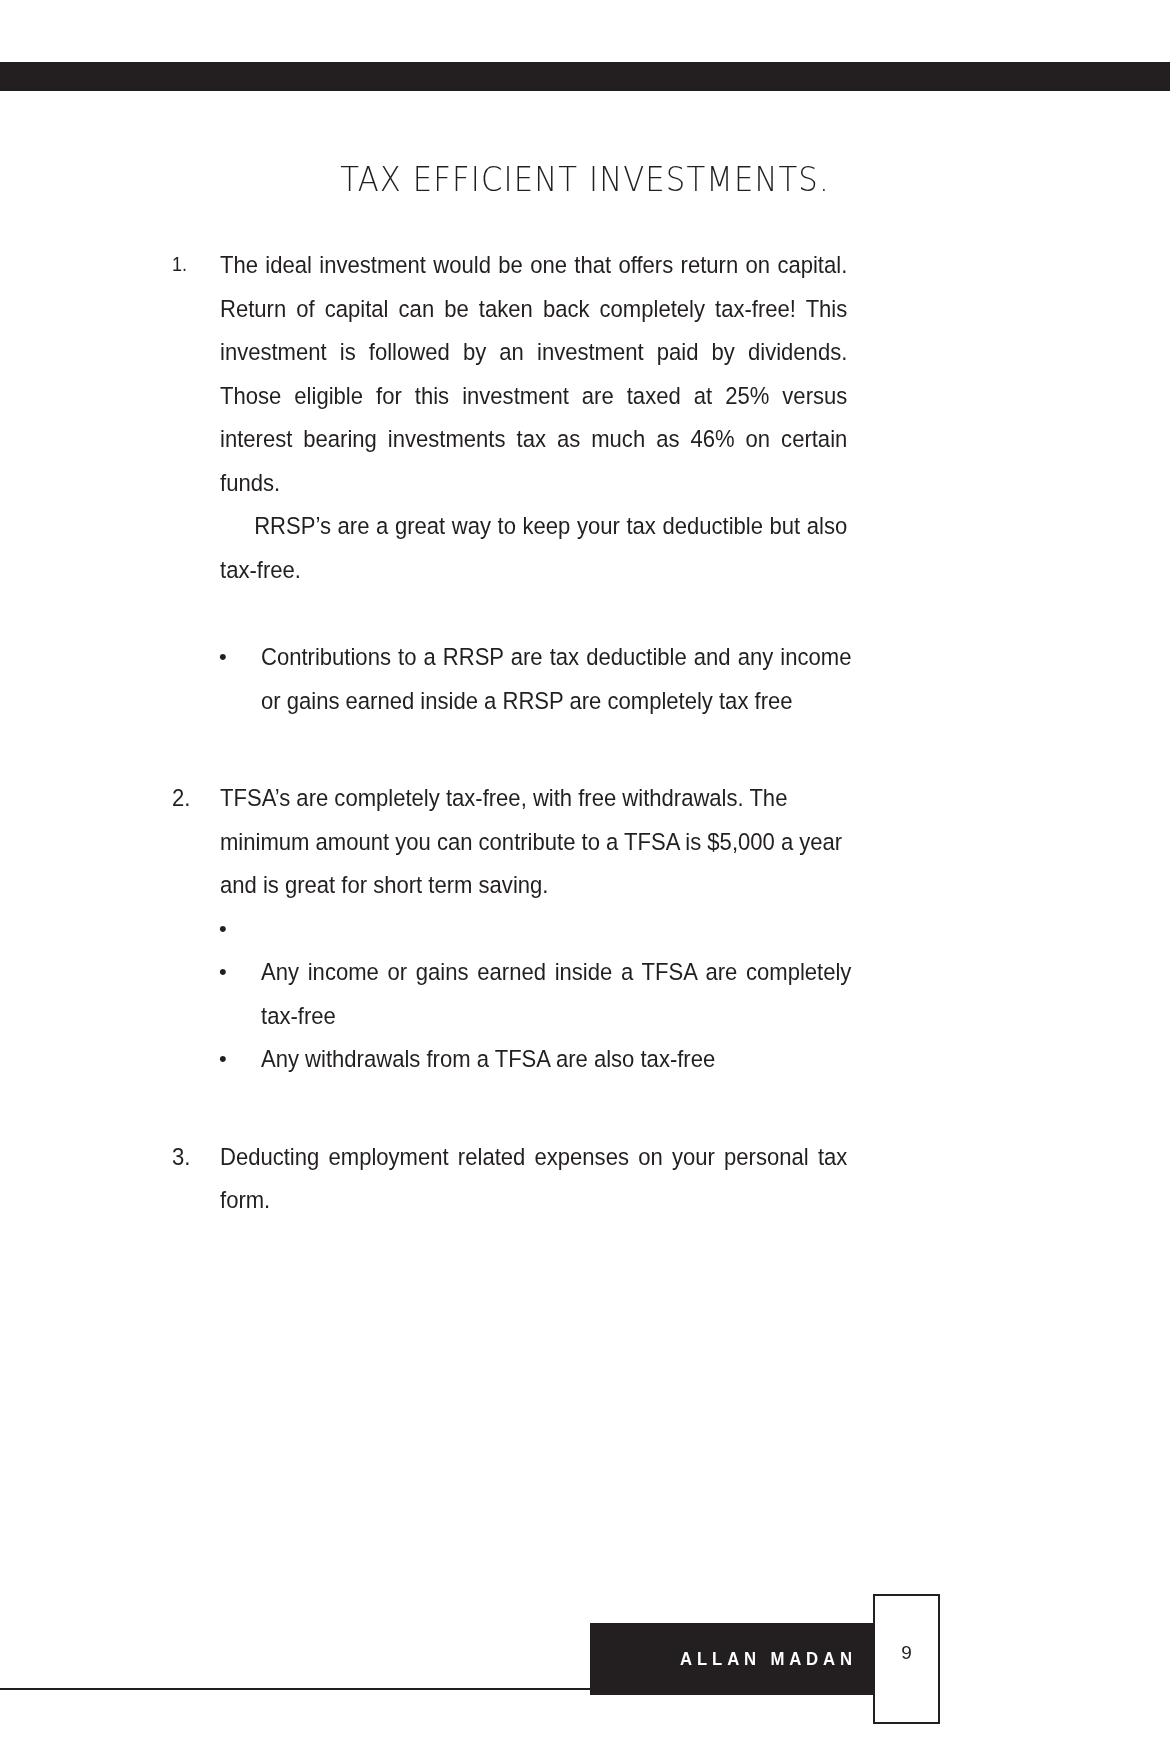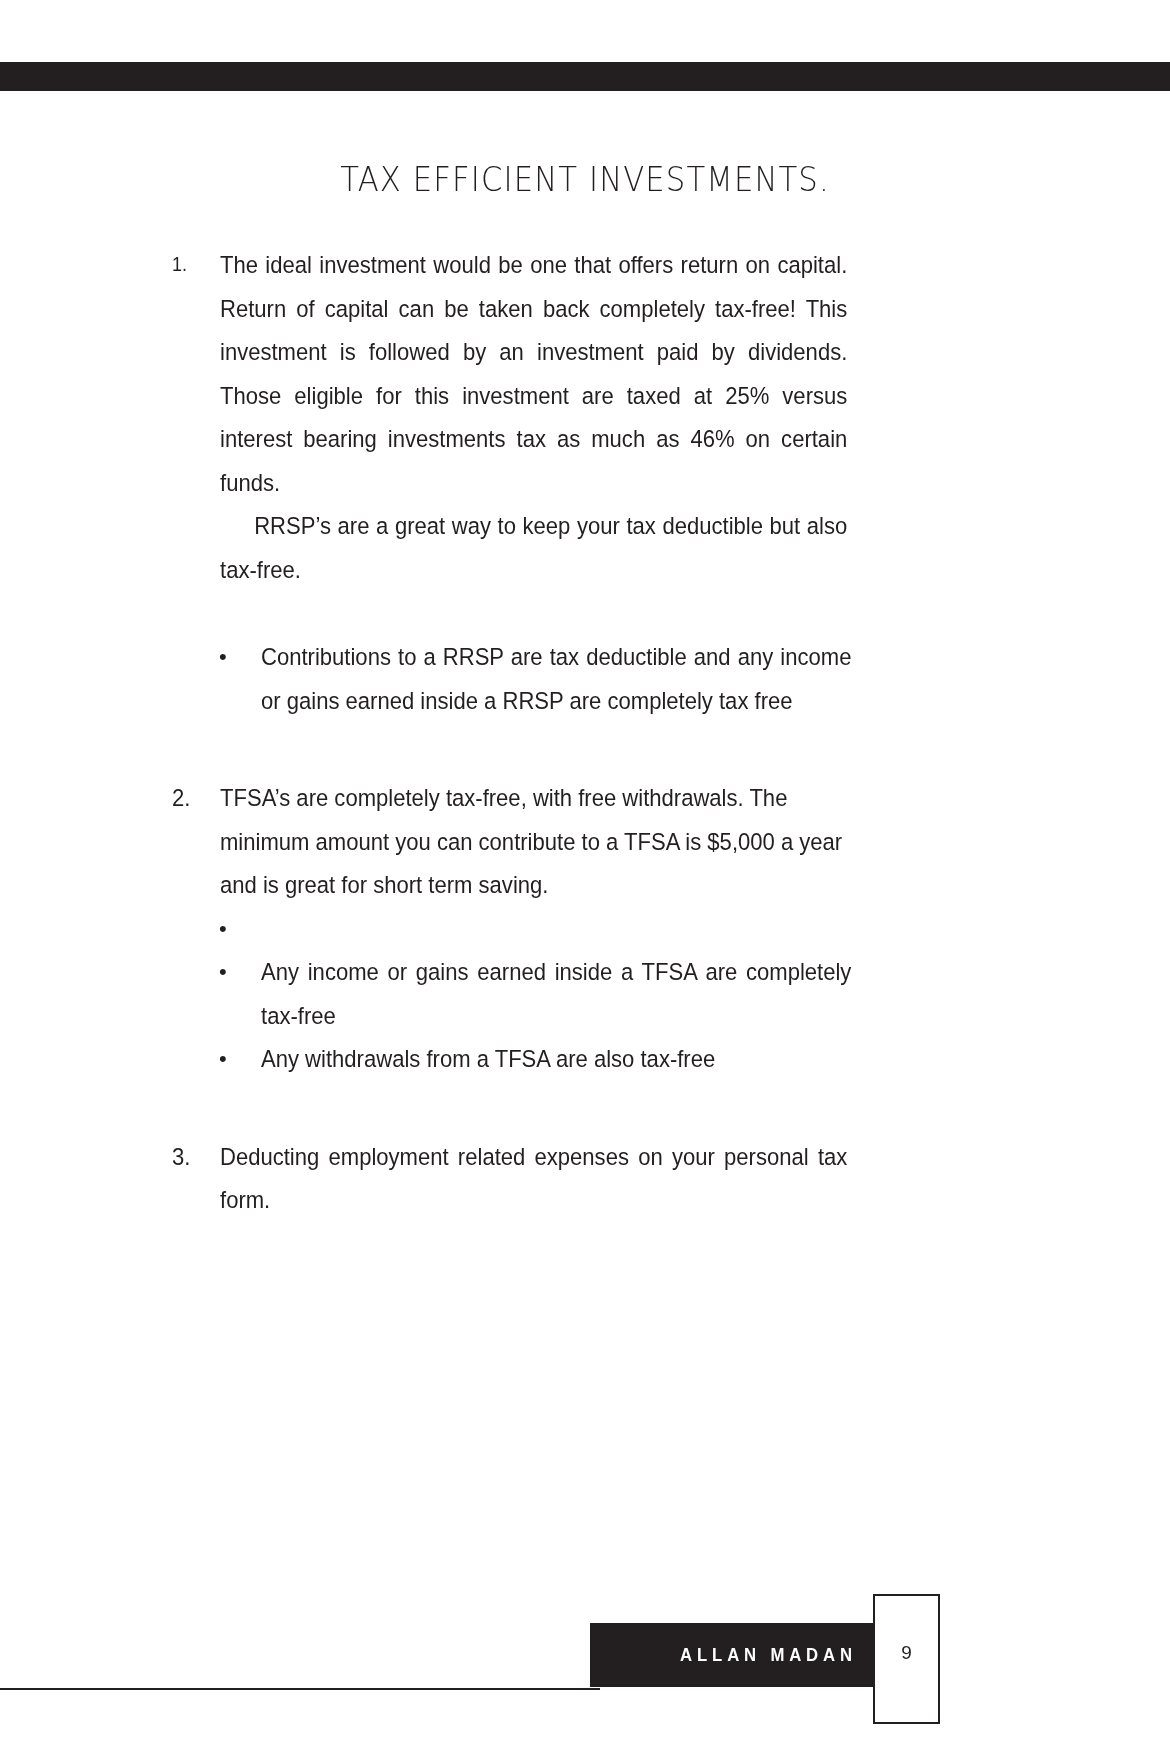--- a/index.html
+++ b/index.html
@@ -129,21 +129,21 @@
     top: 1688px;
     width: 600px;
     height: 2px;
     background: #231f20;
   }
   .footer-bar {
     position: absolute;
     left: 590px;
     top: 1623px;
     width: 283px;
-    height: 64px;
+    height: 72px;
     background: #231f20;
   }
   .footer-brand {
     position: absolute;
     right: 16px;
     top: 50%;
     transform: translateY(-50%) scaleX(0.88);
     transform-origin: right center;
     color: #ffffff;
     font-family: "Liberation Sans", sans-serif;

